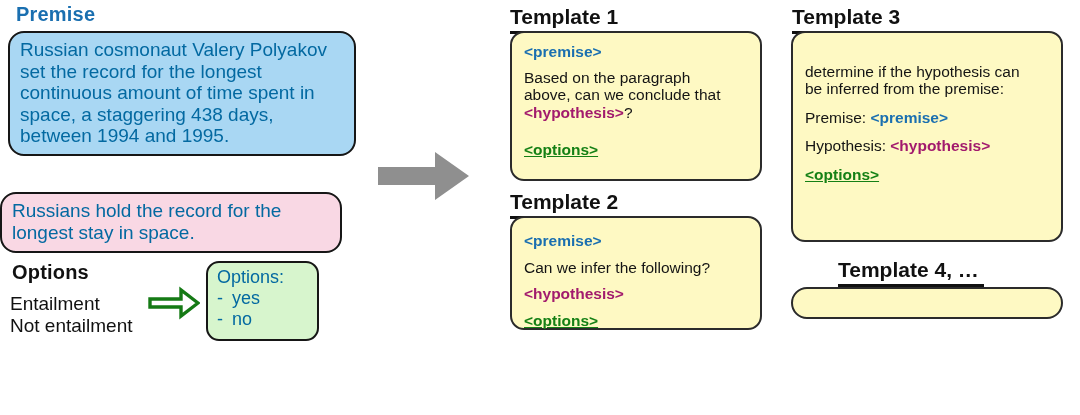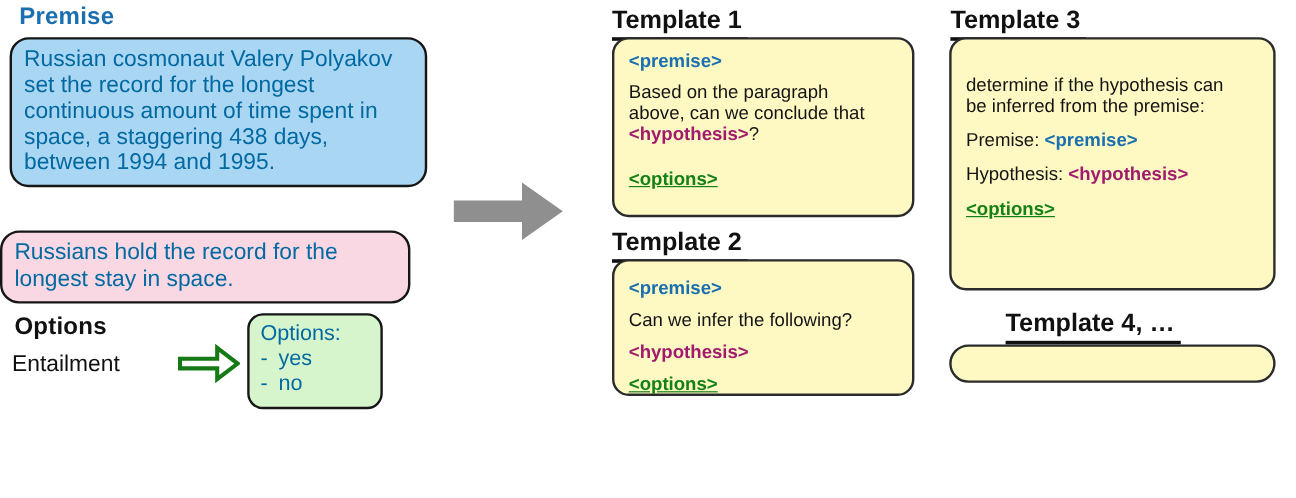--- a/index.html
+++ b/index.html
@@ -62,20 +62,21 @@
     <span>Russian cosmonaut Valery Polyakov set the record for the longest continuous amount of time spent in space, a staggering 438 days, between 1994 and 1995.</span>
   </div>
 
   <div class="abs ex-box" id="hypothesis-box">
     <span>Russians hold the record for the longest stay in space.</span>
   </div>
 
   <div class="abs side-label" id="target-label">Options</div>
   <div class="abs" id="target-values">
     <div>Entailment</div>
+    <div>Not entailment</div>
   </div>
 
   <svg class="abs" style="left:148px;top:286px;" width="52" height="34" viewBox="0 0 52 34">
     <polygon points="2,13 33,13 33,4 50,17 33,30 33,21 2,21" fill="#ffffff" stroke="#157a15" stroke-width="3.4" stroke-linejoin="miter"></polygon>
   </svg>
 
   <div class="abs ex-box" id="options-box">
     <div>Options:</div>
     <div class="opt-item">
       <span>-</span>

